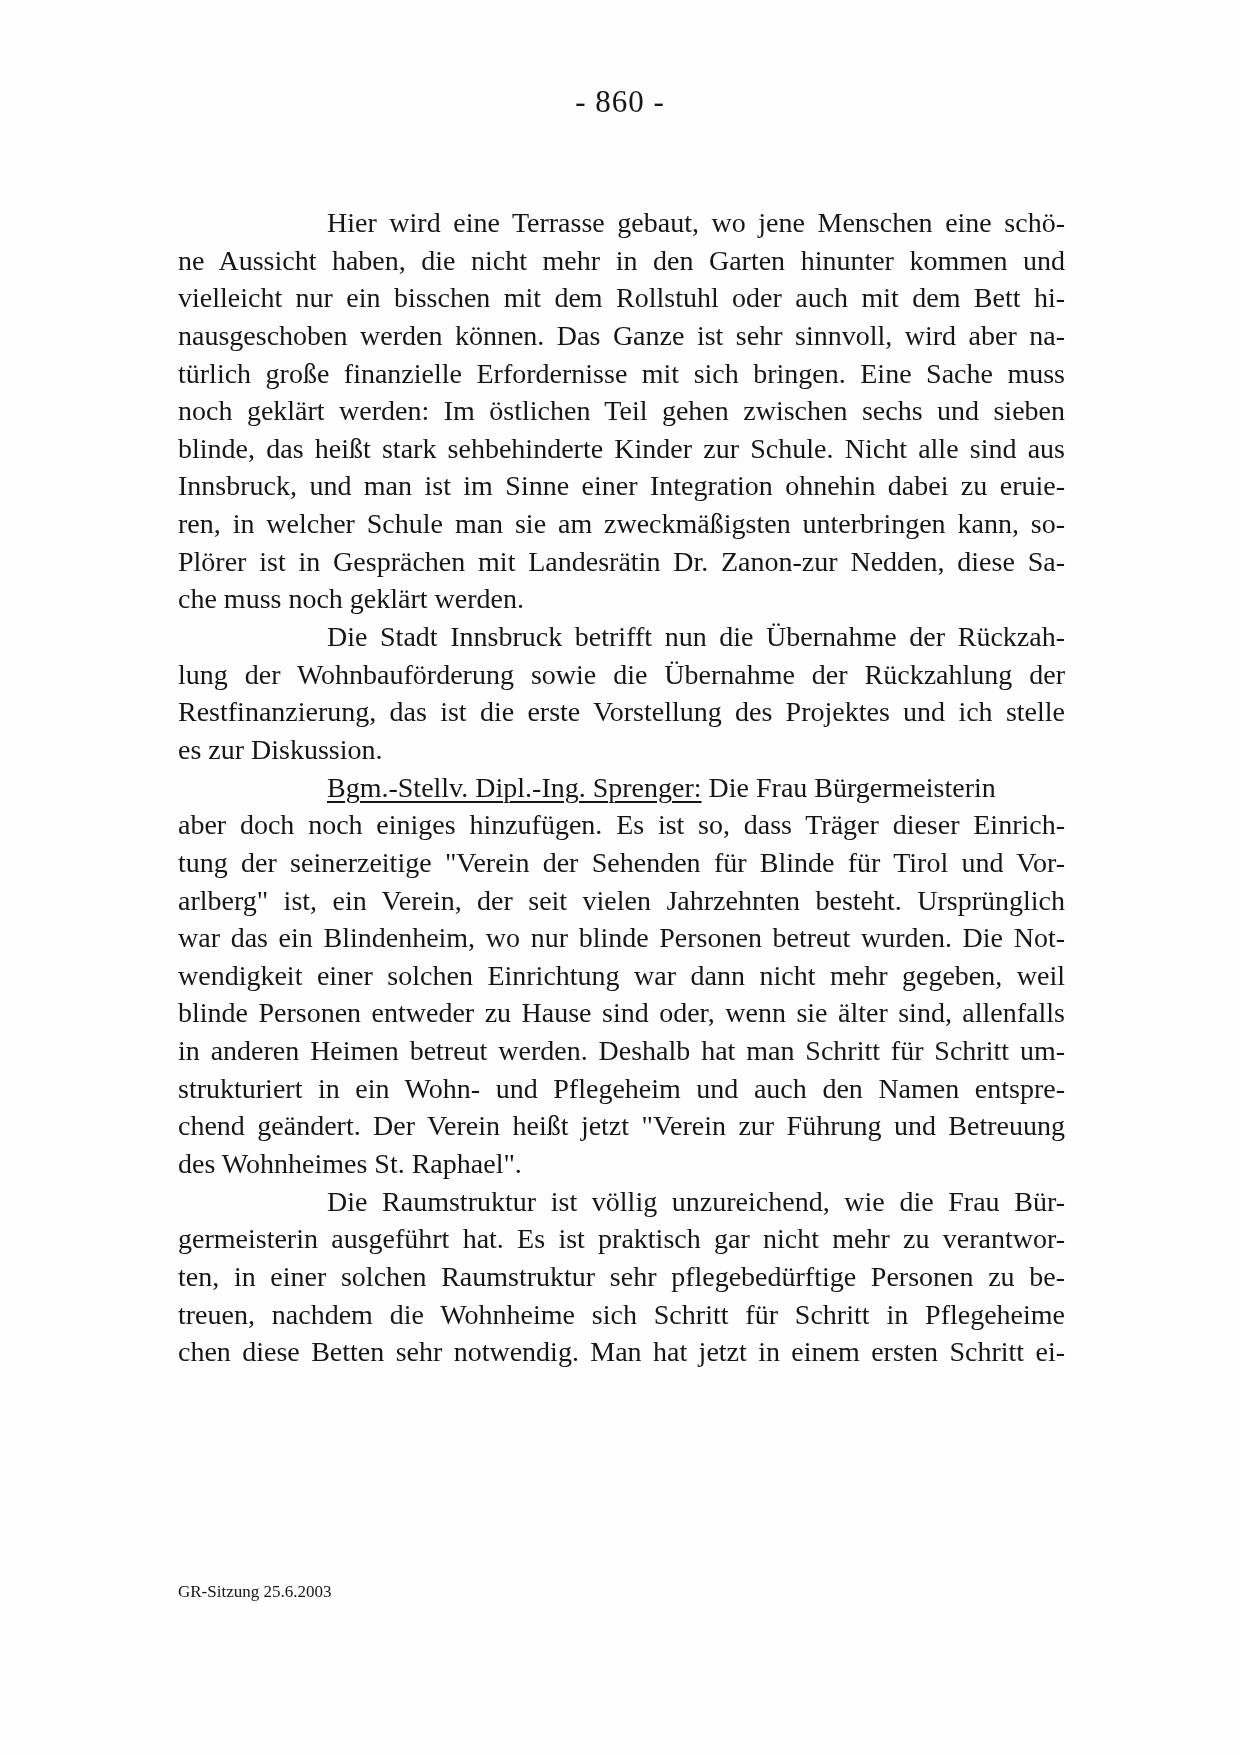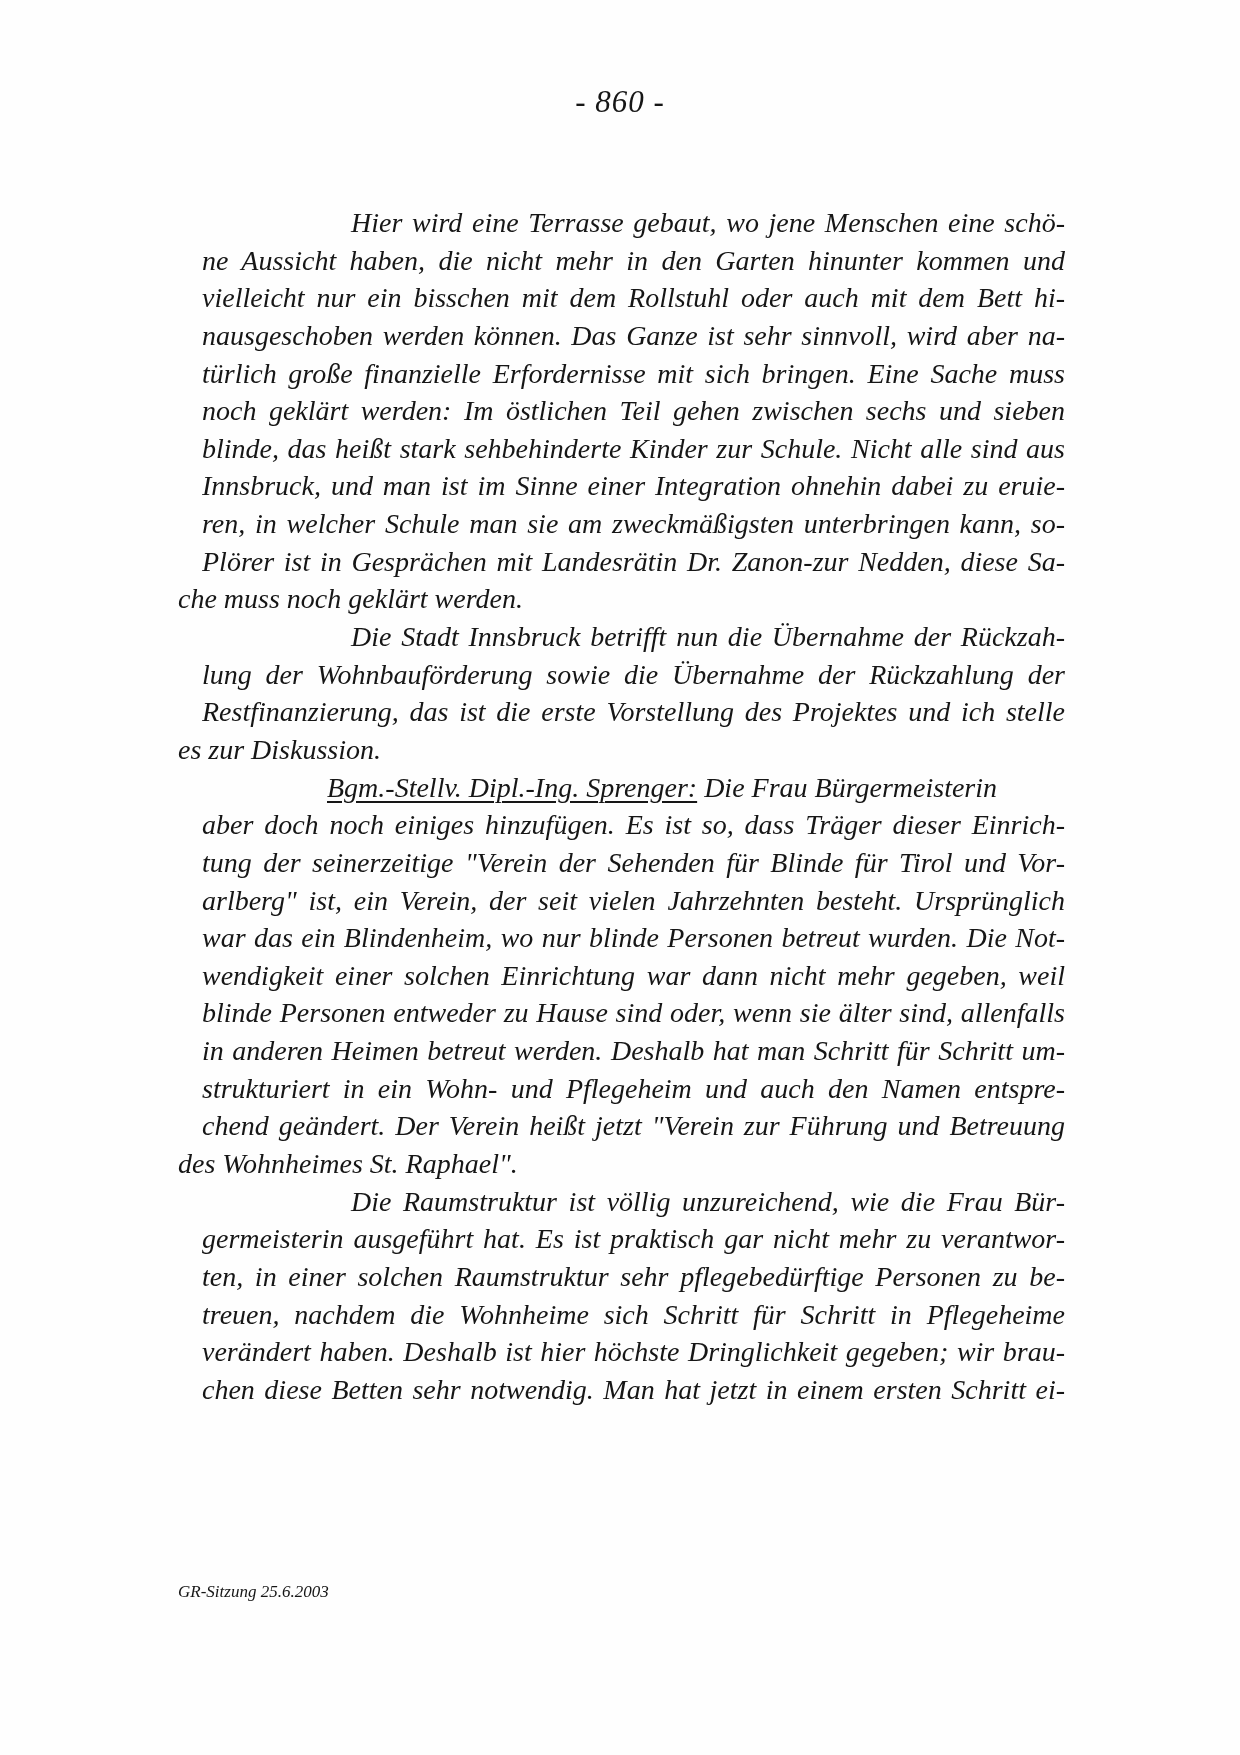--- a/index.html
+++ b/index.html
@@ -8,21 +8,20 @@
     background: #ffffff;
   }
   .sheet {
     position: relative;
     width: 1240px;
     height: 1755px;
     background: #fefefe;
     overflow: hidden;
     font-family: "Liberation Serif", "DejaVu Serif", serif;
     color: #161616;
-    font-style: italic;
   }
   .page-number {
     position: absolute;
     top: 84px;
     left: 0;
     width: 1240px;
     text-align: center;
     font-size: 31px;
     line-height: 36px;
     letter-spacing: 1px;
@@ -39,21 +38,20 @@
     height: 37.65px;
     line-height: 37.65px;
     white-space: normal;
     overflow: hidden;
   }
   
   .line.j {
     text-align: justify;
     text-align-last: justify;
     text-justify: inter-word;
-    margin-left: 24px;
   }
   
   .line.ind { padding-left: 149px; }
   .u {
     text-decoration: underline;
     text-underline-offset: 4px;
     text-decoration-thickness: 2px;
   }
   .footer {
     position: absolute;
@@ -100,19 +98,18 @@
         <div class="line j"><span>in anderen Heimen betreut werden. Deshalb hat man Schritt für Schritt um-</span></div>
         <div class="line j"><span>strukturiert in ein Wohn- und Pflegeheim und auch den Namen entspre-</span></div>
         <div class="line j"><span>chend geändert. Der Verein heißt jetzt "Verein zur Führung und Betreuung</span></div>
         <div class="line"><span>des Wohnheimes St. Raphael".</span></div>
       </div>
       <div class="paragraph">
         <div class="line j ind"><span>Die Raumstruktur ist völlig unzureichend, wie die Frau Bür-</span></div>
         <div class="line j"><span>germeisterin ausgeführt hat. Es ist praktisch gar nicht mehr zu verantwor-</span></div>
         <div class="line j"><span>ten, in einer solchen Raumstruktur sehr pflegebedürftige Personen zu be-</span></div>
         <div class="line j"><span>treuen, nachdem die Wohnheime sich Schritt für Schritt in Pflegeheime</span></div>
-        <div class="line j"><span>verändert haben. Deshalb ist hier höchste Dringlichkeit gegeben; wir brau-</span></div>
         <div class="line j"><span>chen diese Betten sehr notwendig. Man hat jetzt in einem ersten Schritt ei-</span></div>
       </div>
     </div>
 
   <div class="footer">GR-Sitzung 25.6.2003</div>
 </div>
 
 </body></html>

